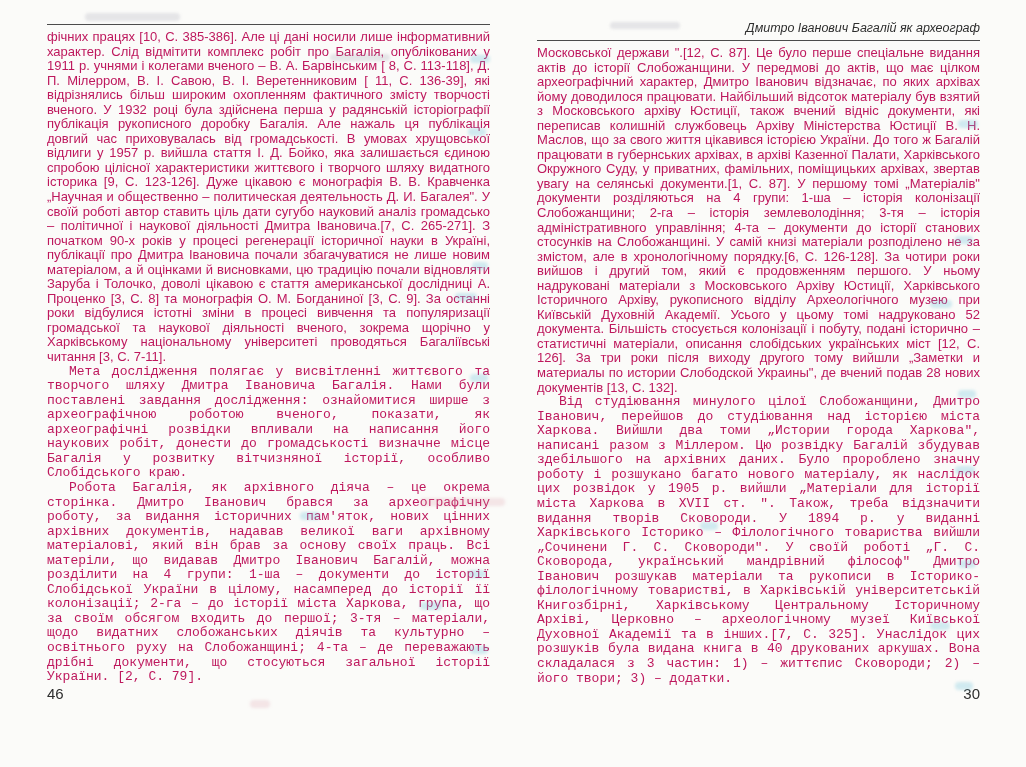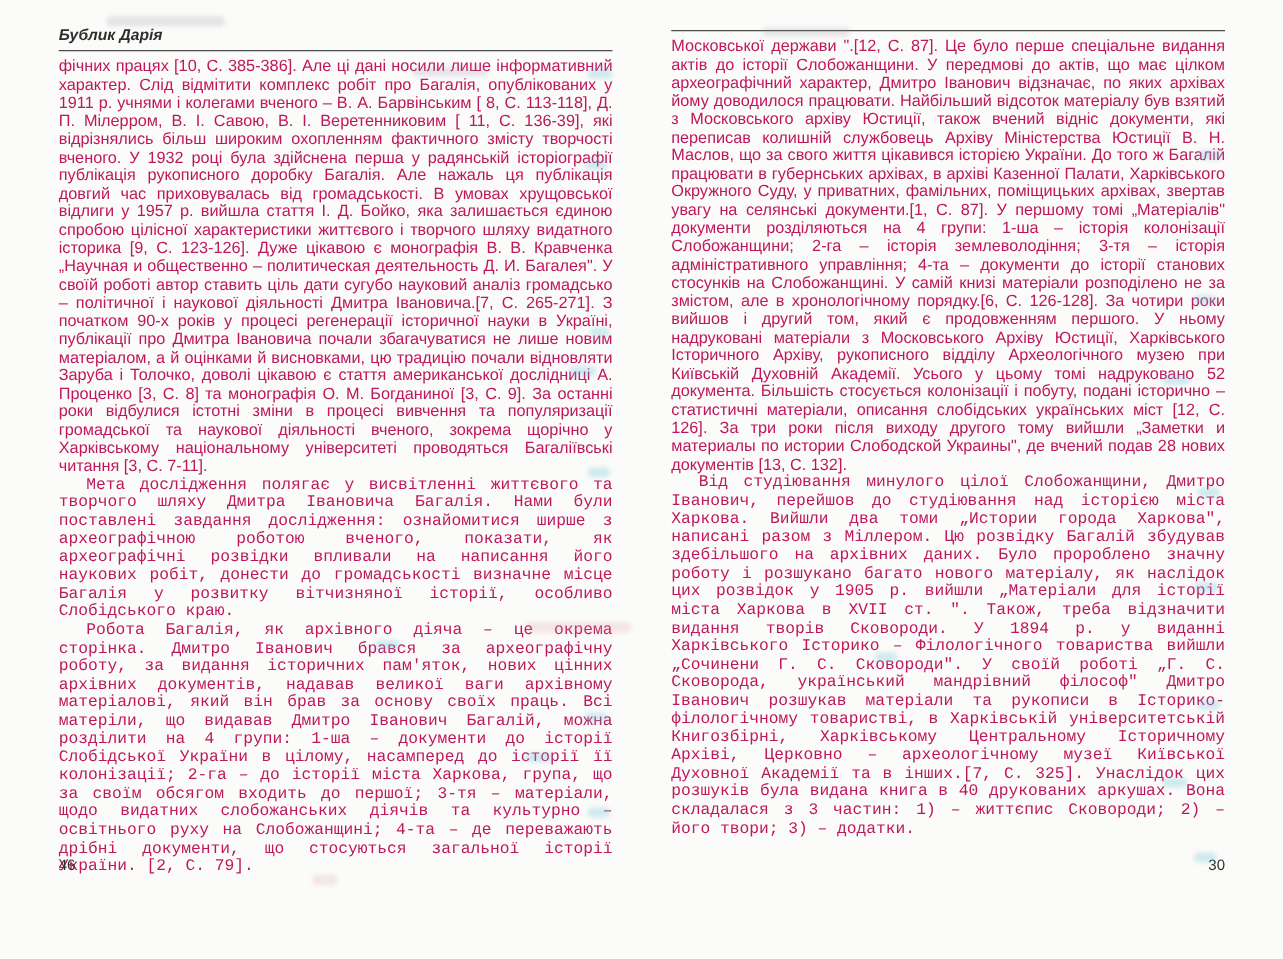--- a/index.html
+++ b/index.html
@@ -33,21 +33,21 @@
     font-size:13px;
     line-height:14.55px;
     color:#be185d;
     text-align:justify;
   }
   .body-text p{margin:0;padding:0;}
   .body-text p.indent{text-indent:22px;font-family:Liberation Mono, monospace;}
   .page-number{
     position:absolute;
     top:685px;
-    font-size:12px;
+    font-size:15px;
     color:#2e2e2e;
   }
   .page-number-left{left:47px;}
   .page-number-right{right:46px;text-align:right;}
   
   .smudge{
     position:absolute;
     border-radius:4px;
     filter:blur(1.6px);
     pointer-events:none;
@@ -55,30 +55,30 @@
   .smudge.cyan{background:rgba(110,195,220,0.30);}
   .smudge.pink{background:rgba(220,150,165,0.22);}
   .smudge.gray{background:rgba(150,150,168,0.22);}
 </style>
 </head>
 <body>
 
 <div class="spread">
 
   <div class="page page-left">
-    <div class="running-header">Бублик Дарія</div>
     <hr class="header-rule">
     <div class="body-text">
         <p class="">фічних працях [10, С. 385-386]. Але ці дані носили лише інформативний характер. Слід відмітити комплекс робіт про Багалія, опублікованих у 1911 р. учнями і колегами вченого – В. А. Барвінським [ 8, С. 113-118], Д. П. Мілерром, В. І. Савою, В. І. Веретенниковим [ 11, С. 136-39], які відрізнялись більш широким охопленням фактичного змісту творчості вченого. У 1932 році була здійснена перша у радянській історіографії публікація рукописного доробку Багалія. Але нажаль ця публікація довгий час приховувалась від громадськості. В умовах хрущовської відлиги у 1957 р. вийшла стаття І. Д. Бойко, яка залишається єдиною спробою цілісної характеристики життєвого і творчого шляху видатного історика [9, С. 123-126]. Дуже цікавою є монографія В. В. Кравченка „Научная и общественно – политическая деятельность Д. И. Багалея". У своїй роботі автор ставить ціль дати сугубо науковий аналіз громадсько – політичної і наукової діяльності Дмитра Івановича.[7, С. 265-271]. З початком 90-х років у процесі регенерації історичної науки в Україні, публікації про Дмитра Івановича почали збагачуватися не лише новим матеріалом, а й оцінками й висновками, цю традицію почали відновляти Заруба і Толочко, доволі цікавою є стаття американської дослідниці А. Проценко [3, С. 8] та монографія О. М. Богданиної [3, С. 9]. За останні роки відбулися істотні зміни в процесі вивчення та популяризації громадської та наукової діяльності вченого, зокрема щорічно у Харківському національному університеті проводяться Багаліївські читання [3, С. 7-11].</p>
         <p class="indent">Мета дослідження полягає у висвітленні життєвого та творчого шляху Дмитра Івановича Багалія. Нами були поставлені завдання дослідження: ознайомитися ширше з археографічною роботою вченого, показати, як археографічні розвідки впливали на написання його наукових робіт, донести до громадськості визначне місце Багалія у розвитку вітчизняної історії, особливо Слобідського краю.</p>
         <p class="indent">Робота Багалія, як архівного діяча – це окрема сторінка. Дмитро Іванович брався за археографічну роботу, за видання історичних пам'яток, нових цінних архівних документів, надавав великої ваги архівному матеріалові, який він брав за основу своїх праць. Всі матеріли, що видавав Дмитро Іванович Багалій, можна розділити на 4 групи: 1-ша – документи до історії Слобідської України в цілому, насамперед до історії її колонізації; 2-га – до історії міста Харкова, група, що за своїм обсягом входить до першої; 3-тя – матеріали, щодо видатних слобожанських діячів та культурно – освітнього руху на Слобожанщині; 4-та – де переважають дрібні документи, що стосуються загальної історії України. [2, С. 79].</p>
       </div>
   </div>
 
   <div class="page page-right">
+    <div class="running-header">Дмитро Іванович Багалій як археограф</div>
     <hr class="header-rule">
     <div class="body-text">
         <p class="">Московської держави ".[12, С. 87]. Це було перше спеціальне видання актів до історії Слобожанщини. У передмові до актів, що має цілком археографічний характер, Дмитро Іванович відзначає, по яких архівах йому доводилося працювати. Найбільший відсоток матеріалу був взятий з Московського архіву Юстиції, також вчений відніс документи, які переписав колишній службовець Архіву Міністерства Юстиції В. Н. Маслов, що за свого життя цікавився історією України. До того ж Багалій працювати в губернських архівах, в архіві Казенної Палати, Харківського Окружного Суду, у приватних, фамільних, поміщицьких архівах, звертав увагу на селянські документи.[1, С. 87]. У першому томі „Матеріалів" документи розділяються на 4 групи: 1-ша – історія колонізації Слобожанщини; 2-га – історія землеволодіння; 3-тя – історія адміністративного управління; 4-та – документи до історії станових стосунків на Слобожанщині. У самій книзі матеріали розподілено не за змістом, але в хронологічному порядку.[6, С. 126-128]. За чотири роки вийшов і другий том, який є продовженням першого. У ньому надруковані матеріали з Московського Архіву Юстиції, Харківського Історичного Архіву, рукописного відділу Археологічного музею при Київській Духовній Академії. Усього у цьому томі надруковано 52 документа. Більшість стосується колонізації і побуту, подані історично – статистичні матеріали, описання слобідських українських міст [12, С. 126]. За три роки після виходу другого тому вийшли „Заметки и материалы по истории Слободской Украины", де вчений подав 28 нових документів [13, С. 132].</p>
         <p class="indent">Від студіювання минулого цілої Слобожанщини, Дмитро Іванович, перейшов до студіювання над історією міста Харкова. Вийшли два томи „Истории города Харкова", написані разом з Міллером. Цю розвідку Багалій збудував здебільшого на архівних даних. Було пророблено значну роботу і розшукано багато нового матеріалу, як наслідок цих розвідок у 1905 р. вийшли „Матеріали для історії міста Харкова в XVII ст. ". Також, треба відзначити видання творів Сковороди. У 1894 р. у виданні Харківського Історико – Філологічного товариства вийшли „Сочинени Г. С. Сковороди". У своїй роботі „Г. С. Сковорода, український мандрівний філософ" Дмитро Іванович розшукав матеріали та рукописи в Історико-філологічному товаристві, в Харківській університетській Книгозбірні, Харківському Центральному Історичному Архіві, Церковно – археологічному музеї Київської Духовної Академії та в інших.[7, С. 325]. Унаслідок цих розшуків була видана книга в 40 друкованих аркушах. Вона складалася з 3 частин: 1) – життєпис Сковороди; 2) – його твори; 3) – додатки.</p>
       </div>
   </div>
 
   <div class="page-number page-number-left">46</div>
   <div class="page-number page-number-right">30</div>
 

